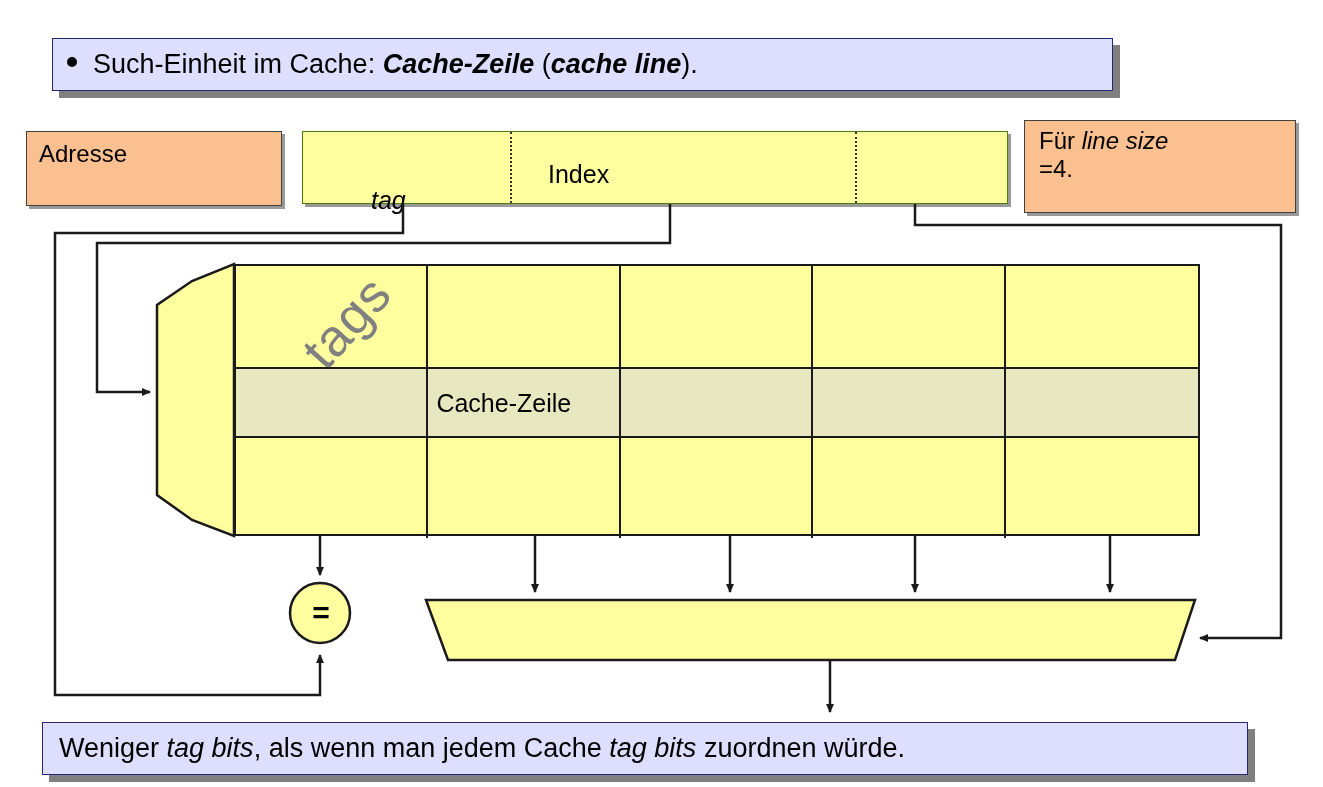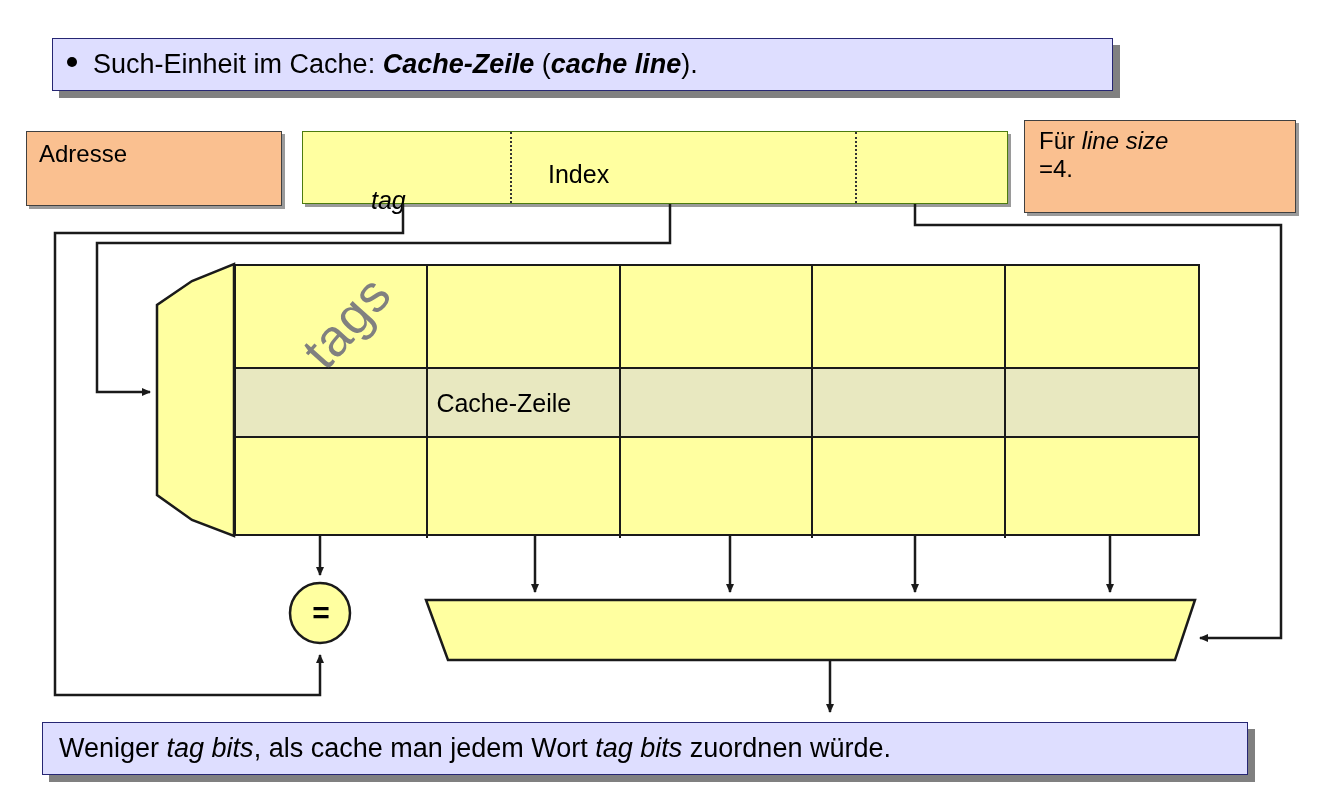--- a/index.html
+++ b/index.html
@@ -244,17 +244,17 @@
 
     <circle cx="320" cy="613" r="30" fill="#ffffa0" stroke="#1a1a1a" stroke-width="2.5"></circle>
 
     <polygon points="426,600 1195,600 1175,660 448,660" fill="#ffffa0" stroke="#1a1a1a" stroke-width="2.5"></polygon>
   </svg>
 
   <div class="eq-label">=</div>
 
   <div class="callout callout-footer">
     <div class="callout-text">
-      <span>Weniger </span><span class="i">tag bits</span><span>, als cache man jedem Wort </span><span class="i">tag bits</span><span> zuordnen würde.</span>
+      <span>Weniger </span><span class="i">tag bits</span><span>, als wenn man jedem Cache </span><span class="i">tag bits</span><span> zuordnen würde.</span>
     </div>
   </div>
 
 </div>
 
 </body></html>

